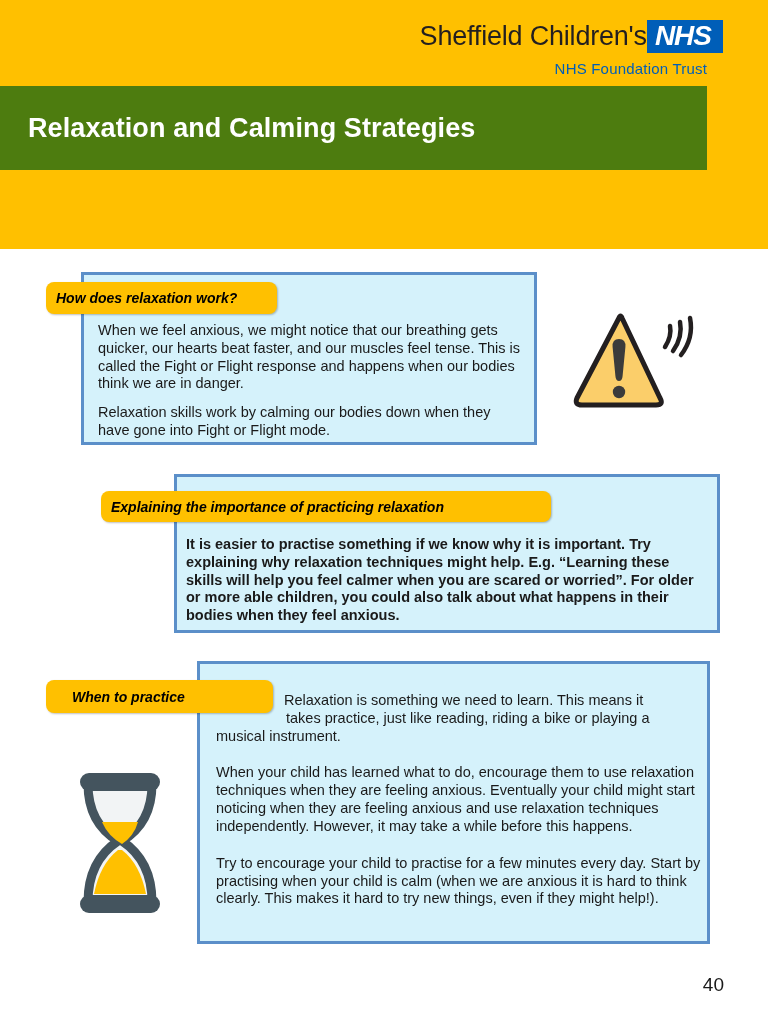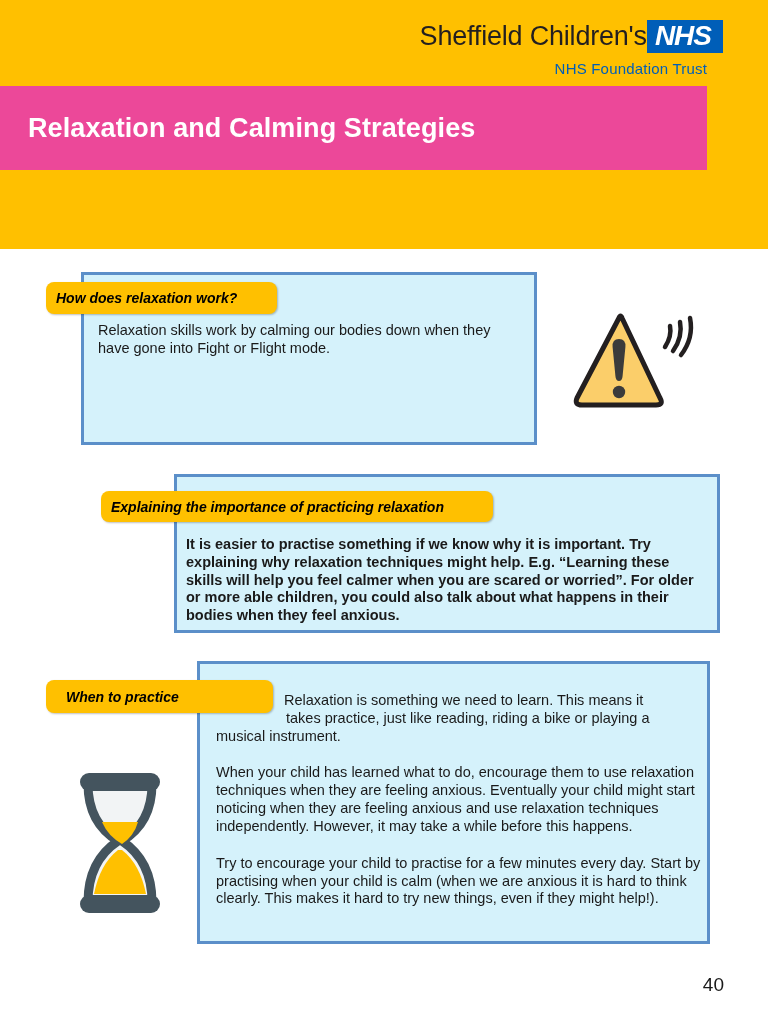--- a/index.html
+++ b/index.html
@@ -65,21 +65,21 @@
     font-weight: 400;
     letter-spacing: 0.2px;
   }
 
   .title-bar {
     position: absolute;
     left: 0;
     top: 86px;
     width: 707px;
     height: 84px;
-    background: #ec4899;
+    background: #4d7c0f;
     display: flex;
     align-items: center;
   }
   .title-text {
     color: #ffffff;
     font-size: 27px;
     font-weight: 700;
     padding-left: 28px;
     letter-spacing: 0.1px;
   }
@@ -102,22 +102,22 @@
     font-weight: 700;
     font-style: italic;
     font-size: 14px;
     display: flex;
     align-items: center;
     box-sizing: border-box;
     box-shadow: 1px 1px 2px rgba(0,0,0,0.25);
     border-radius: 8px;
   }
   #tag-1 { left: 46px;  top: 282px; width: 231px; height: 32px; padding-left: 10px; }
-  #tag-2 { left: 101px; top: 491px; width: 392px; height: 31px; padding-left: 10px; }
-  #tag-3 { left: 46px;  top: 680px; width: 227px; height: 33px; padding-left: 20px; }
+  #tag-2 { left: 101px; top: 491px; width: 450px; height: 31px; padding-left: 10px; }
+  #tag-3 { left: 46px;  top: 680px; width: 227px; height: 33px; padding-left: 26px; }
 
   .body-text {
     position: absolute;
     font-size: 14.5px;
     line-height: 1.23;
     color: #1a1a1a;
   }
   .body-text p { margin: 0 0 11px 0; }
   .body-text p:last-child { margin-bottom: 0; }
 
@@ -168,20 +168,21 @@
   <div class="nhs-line2">NHS Foundation Trust</div>
 </div>
 
 <div class="title-bar">
   <span class="title-text">Relaxation and Calming Strategies</span>
 </div>
 
 <div class="info-box" id="box-1"></div>
 <div class="tag-label" id="tag-1">How does relaxation work?</div>
 <div class="body-text" id="text-1">
+  <p>When we feel anxious, we might notice that our breathing gets quicker, our hearts beat faster, and our muscles feel tense. This is called the Fight or Flight response and happens when our bodies think we are in danger.</p>
   <p>Relaxation skills work by calming our bodies down when they have gone into Fight or Flight mode.</p>
 </div>
 
 <div class="warning-icon">
   <svg viewBox="0 0 130 105" width="130" height="105" xmlns="http://www.w3.org/2000/svg">
     <path d="M52 12 L10 92 Q7 99 15 99 L89 99 Q97 99 93 92 L55 12 Q53.5 8 52 12 Z" fill="#fbce6a" stroke="#231f20" stroke-width="5" stroke-linejoin="round"></path>
     <path d="M52 33 Q45 33 45.6 41 L48.4 70 Q48.8 75 52 75 Q55.2 75 55.6 70 L58.4 41 Q59 33 52 33 Z" fill="#3b3b3b"></path>
     <circle cx="52" cy="86" r="6.2" fill="#3b3b3b"></circle>
     <path d="M98 41 Q105 30 103 20" fill="none" stroke="#231f20" stroke-width="4.5" stroke-linecap="round"></path>
     <path d="M106 45 Q116 31 113 16" fill="none" stroke="#231f20" stroke-width="4.5" stroke-linecap="round"></path>

